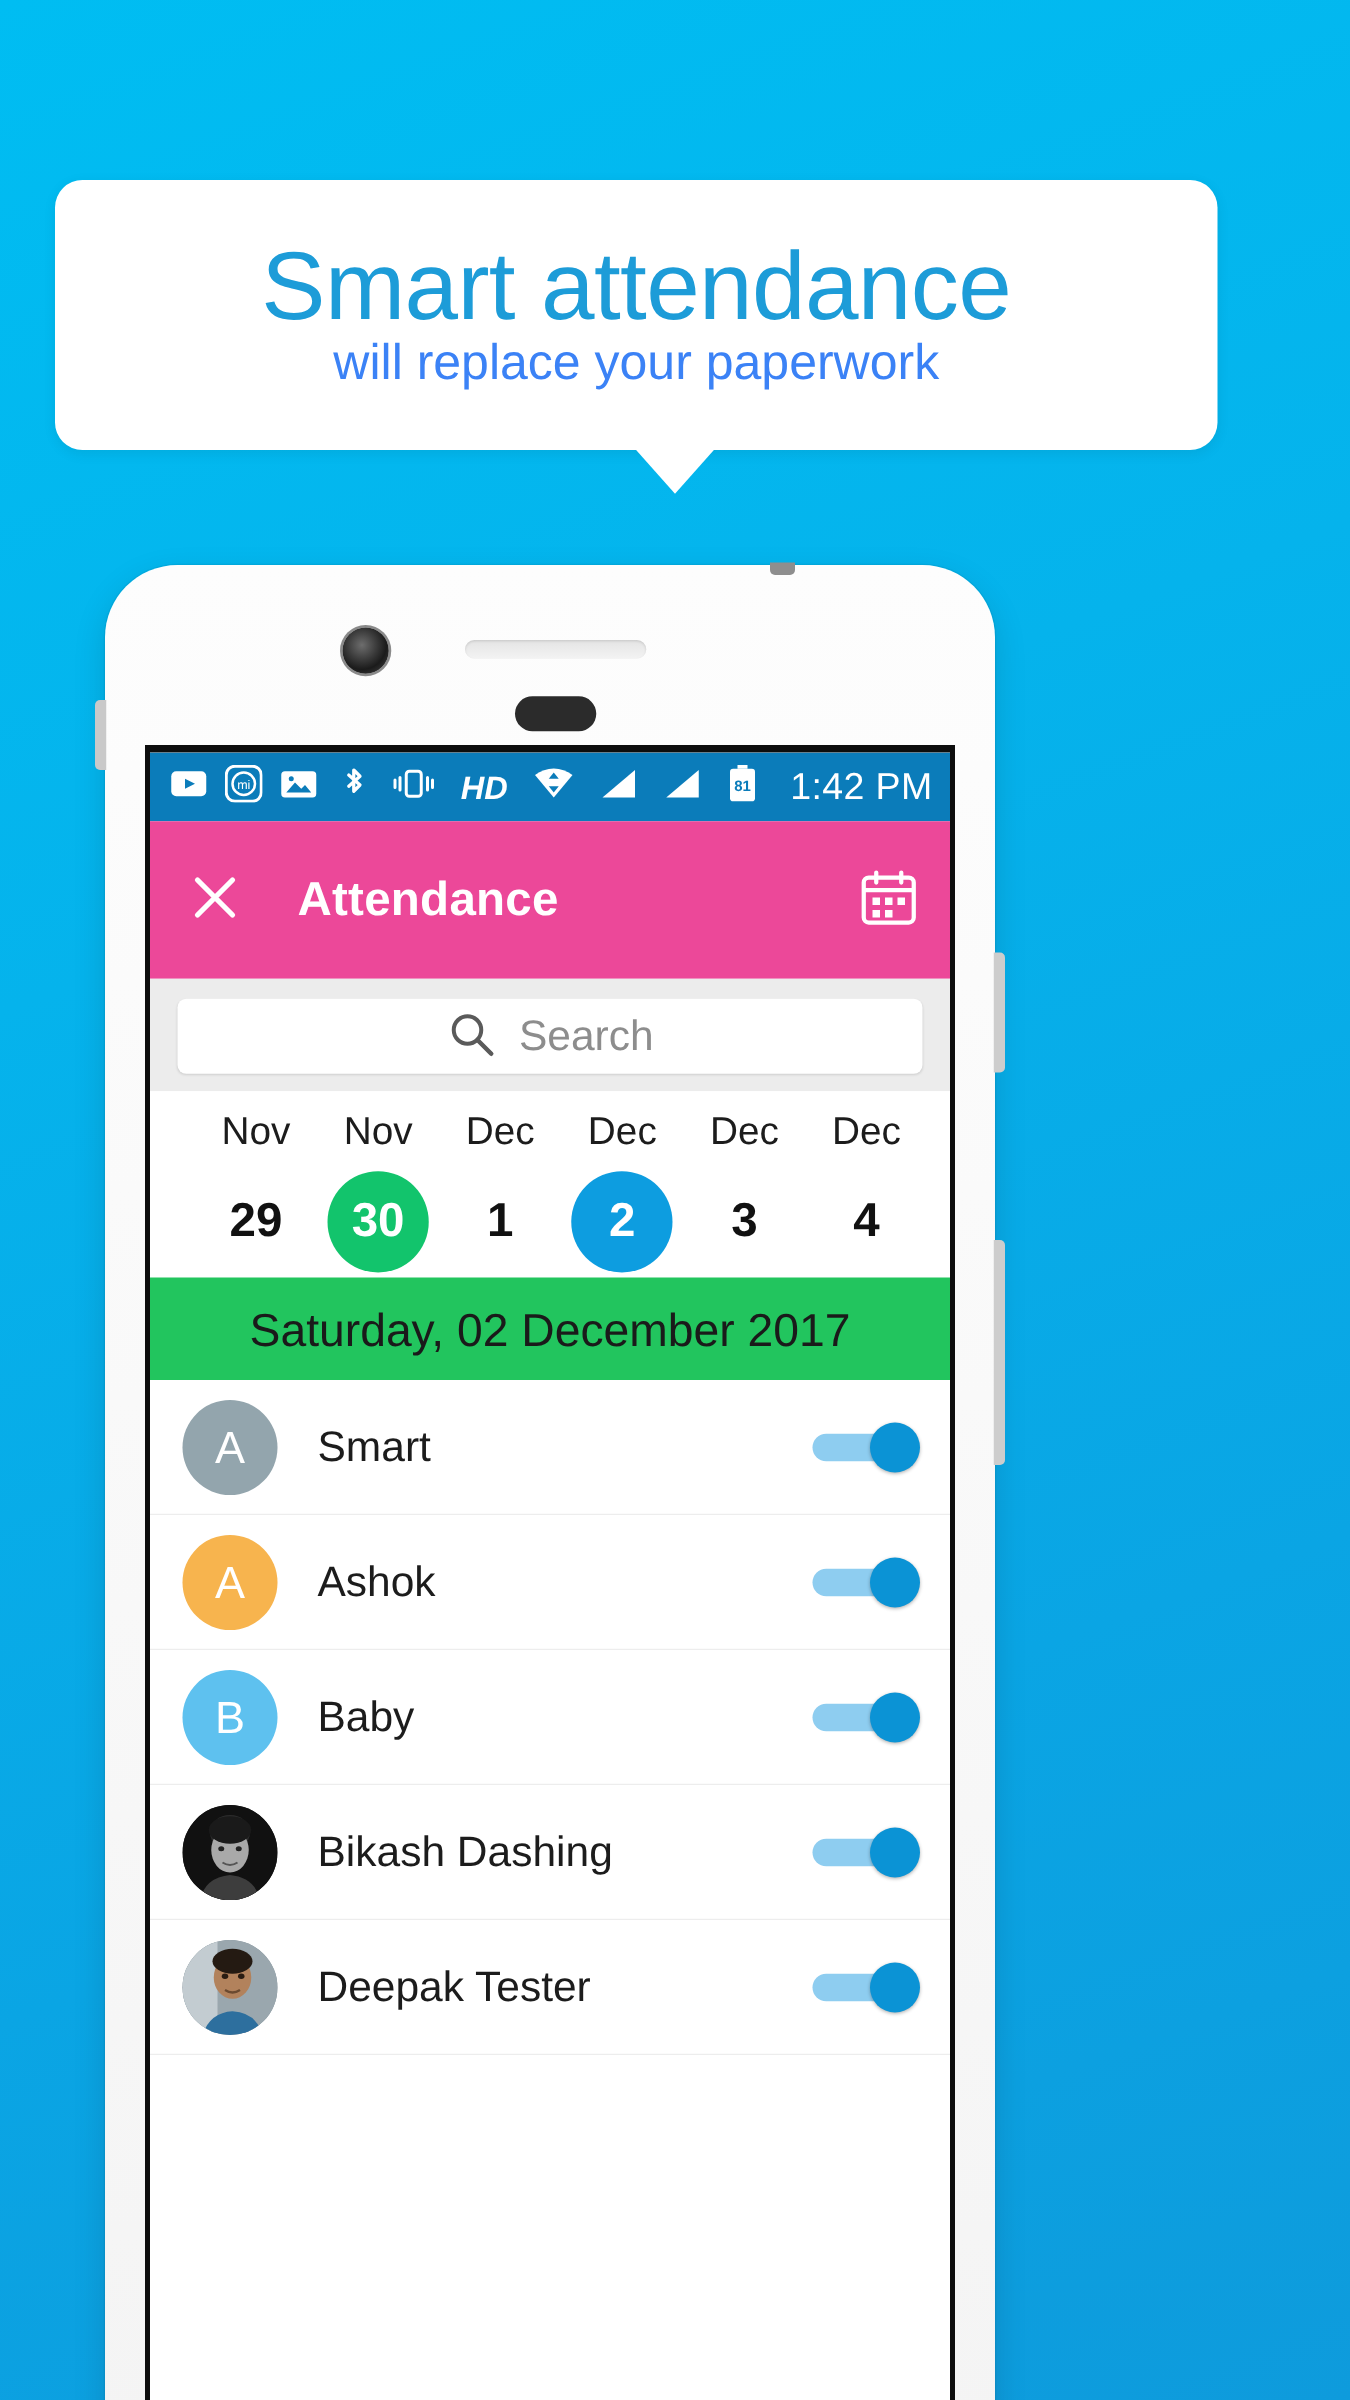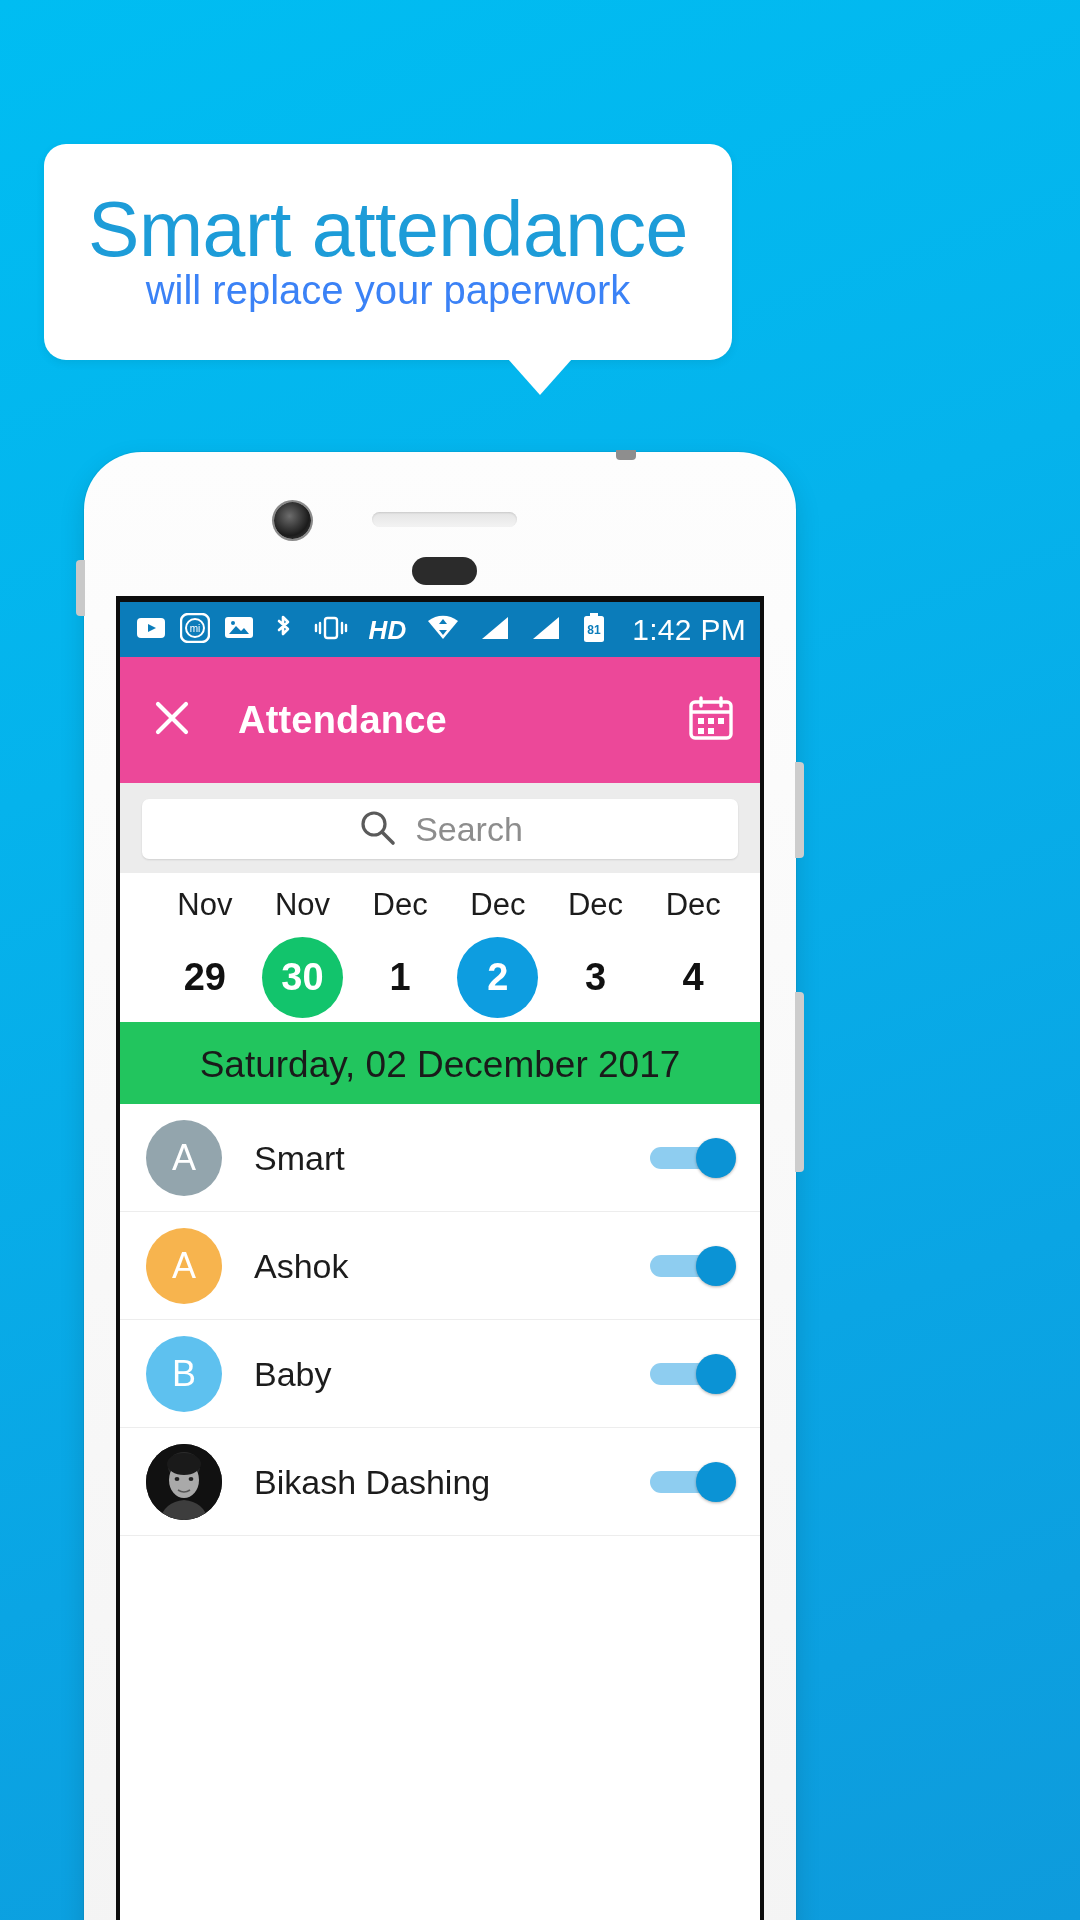--- a/index.html
+++ b/index.html
@@ -6,21 +6,21 @@
   * { margin:0; padding:0; box-sizing:border-box; }
   html, body { width:1080px; height:1920px; overflow:hidden; }
   body {
     font-family:"Liberation Sans", sans-serif;
     background:linear-gradient(160deg,#00bdf2 0%,#05b3ec 35%,#0aa5e4 70%,#0e9bdc 100%);
     position:relative;
   }
 
   
   #promo-card {
-    position:absolute; left:44px; top:144px; width:688px; height:216px;
+    position:absolute; left:44px; top:144px; width:930px; height:216px;
     background:#ffffff; border-radius:22px;
     box-shadow:0 3px 10px rgba(0,0,0,0.07);
     display:flex; flex-direction:column; align-items:center; justify-content:center;
   }
   #promo-title {
     font-size:77px; color:#1d9cd8; letter-spacing:-0.5px;
     line-height:1.0; font-weight:400; white-space:nowrap;
   }
   #promo-sub {
     font-size:40px; color:#3b82f6; 
@@ -343,16 +343,35 @@
             <path d="M14 76q4-18 24-20 20 2 24 20z" fill="#3d3d3d"></path>
           </svg>
         </span>
         <span class="person-name">Bikash Dashing</span>
         <span class="toggle">
           <span class="toggle-track"></span>
           <span class="toggle-knob"></span>
         </span>
       </div>
 
+      <div class="person-row">
+        <span class="avatar photo" style="background:#7e8d96;">
+          <svg width="76" height="76" viewBox="0 0 76 76">
+            <rect width="76" height="76" fill="#9aa7ae"></rect>
+            <rect x="0" y="0" width="28" height="76" fill="#c3ccd1"></rect>
+            <ellipse cx="40" cy="30" rx="15" ry="17" fill="#b2825c"></ellipse>
+            <ellipse cx="40" cy="17" rx="16" ry="10" fill="#241a12"></ellipse>
+            <ellipse cx="34" cy="29" rx="2.6" ry="2.2" fill="#2a1c12"></ellipse>
+            <ellipse cx="47" cy="29" rx="2.6" ry="2.2" fill="#2a1c12"></ellipse>
+            <path d="M34 40q6 4 12 0" stroke="#6b4a30" stroke-width="1.8" fill="none"></path>
+            <path d="M16 76q6-18 24-19 19 1 24 19z" fill="#2d6f9e"></path>
+          </svg>
+        </span>
+        <span class="person-name">Deepak Tester</span>
+        <span class="toggle">
+          <span class="toggle-track"></span>
+          <span class="toggle-knob"></span>
+        </span>
+      </div>
 
     </div>
   </div>
 </div>
 
 </body></html>

